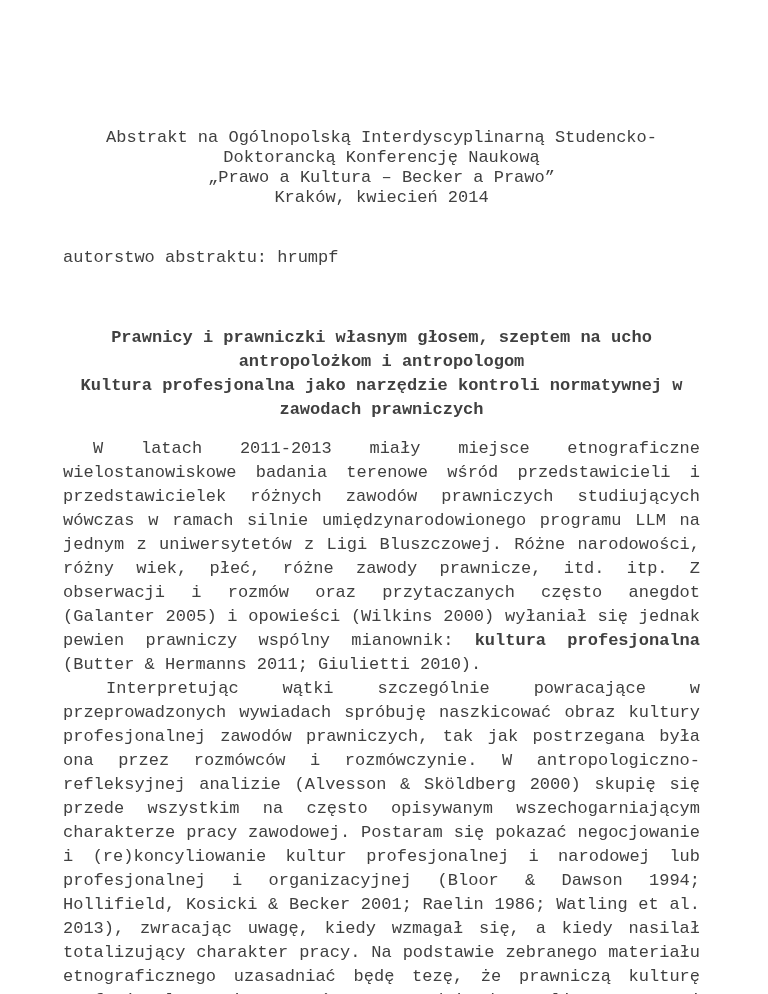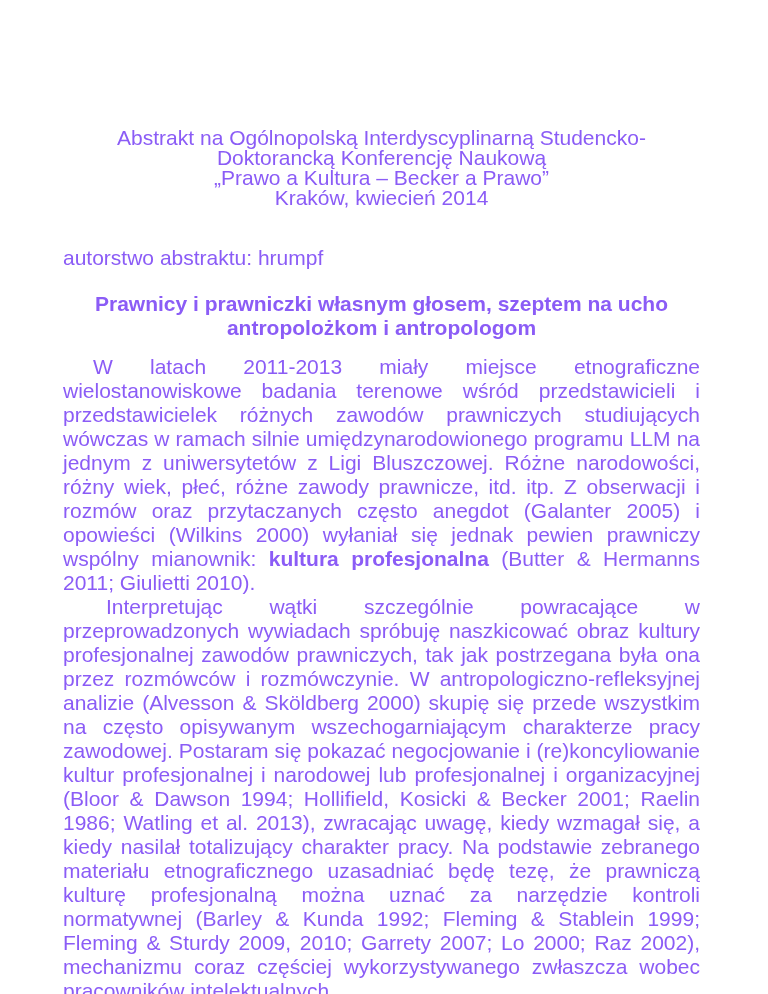--- a/index.html
+++ b/index.html
@@ -3,40 +3,40 @@
 <meta charset="utf-8">
 <style>
   * { box-sizing: border-box; }
   html, body { margin: 0; padding: 0; background: #ffffff; }
   .page {
     position: relative;
     width: 768px;
     height: 994px;
     margin: 0 auto;
     background: #ffffff;
-    color: #8b5cf6;
-    font-family: Liberation Sans, sans-serif;
-    font-size: 21px;
+    color: #404040;
+    font-family: Liberation Mono, monospace;
+    font-size: 17px;
     overflow: hidden;
   }
   .content {
     padding: 0 68px 0 63px; 
   }
   .doc-header {
     margin-top: 128px;
     text-align: center;
     line-height: 20px;
   }
   .author-line {
     margin-top: 40px;
     text-align: left;
     line-height: 20px;
   }
   .doc-title {
-    margin-top: 24px;
+    margin-top: 58px;
     text-align: center;
     font-weight: bold;
     line-height: 24px;
   }
   .doc-title .title-line { display: block; }
   p.body-para {
     margin: 0;
     text-align: justify;
     line-height: 24px;
   }
@@ -63,20 +63,21 @@
     <div class="doc-header">
       <div>Abstrakt na Ogólnopolską Interdyscyplinarną Studencko-Doktorancką Konferencję Naukową</div>
       <div>„Prawo a Kultura – Becker a Prawo”</div>
       <div>Kraków, kwiecień 2014</div>
     </div>
 
     <div class="author-line">autorstwo abstraktu: hrumpf</div>
 
     <div class="doc-title">
       <span class="title-line">Prawnicy i prawniczki własnym głosem, szeptem na ucho antropolożkom i antropologom</span>
+      <span class="title-line">Kultura profesjonalna jako narzędzie kontroli normatywnej w zawodach prawniczych</span>
     </div>
 
     <p class="body-para para-1"><span>W latach 2011-2013 miały miejsce etnograficzne wielostanowiskowe badania terenowe wśród przedstawicieli i przedstawicielek różnych zawodów prawniczych studiujących wówczas w ramach silnie umiędzynarodowionego programu LLM na jednym z uniwersytetów z Ligi Bluszczowej. Różne narodowości, różny wiek, płeć, różne zawody prawnicze, itd. itp. Z obserwacji i rozmów oraz przytaczanych często anegdot (Galanter 2005) i opowieści (Wilkins 2000) wyłaniał się jednak pewien prawniczy wspólny mianownik: </span><span class="bold-inline">kultura profesjonalna</span><span> (Butter &amp; Hermanns 2011; Giulietti 2010).</span></p>
 
     <p class="body-para para-2">Interpretując wątki szczególnie powracające w przeprowadzonych wywiadach spróbuję naszkicować obraz kultury profesjonalnej zawodów prawniczych, tak jak postrzegana była ona przez rozmówców i rozmówczynie. W antropologiczno-refleksyjnej analizie (Alvesson &amp; Sköldberg 2000) skupię się przede wszystkim na często opisywanym wszechogarniającym charakterze pracy zawodowej. Postaram się pokazać negocjowanie i (re)koncyliowanie kultur profesjonalnej i narodowej lub profesjonalnej i organizacyjnej (Bloor &amp; Dawson 1994; Hollifield, Kosicki &amp; Becker 2001; Raelin 1986; Watling et al. 2013), zwracając uwagę, kiedy wzmagał się, a kiedy nasilał totalizujący charakter pracy. Na podstawie zebranego materiału etnograficznego uzasadniać będę tezę, że prawniczą kulturę profesjonalną można uznać za narzędzie kontroli normatywnej (Barley &amp; Kunda 1992; Fleming &amp; Stablein 1999; Fleming &amp; Sturdy 2009, 2010; Garrety 2007; Lo 2000; Raz 2002), mechanizmu coraz częściej wykorzystywanego zwłaszcza wobec pracowników intelektualnych.</p>
 
     <div class="footer-note">[3149 znaki licząc dwa powyższe akapity oraz tytuł proponowanego wystąpienia]</div>
 
   </div>
 </div>

